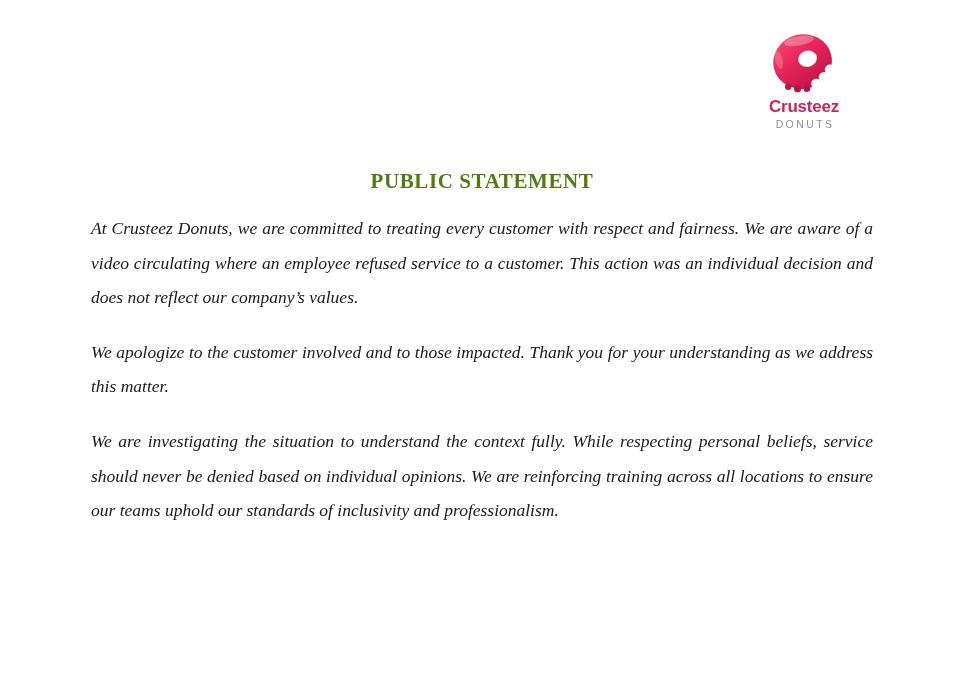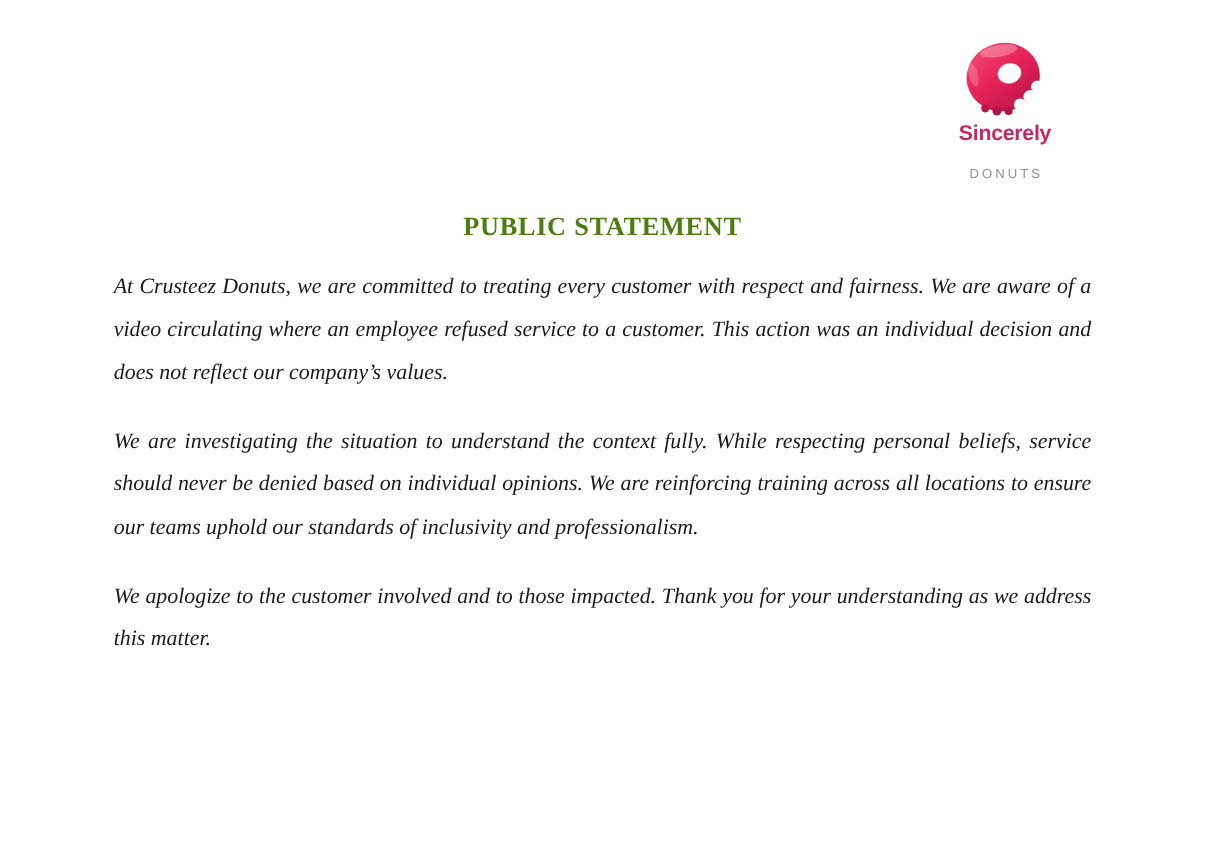--- a/index.html
+++ b/index.html
@@ -35,21 +35,21 @@
     font-size: 17px;
     letter-spacing: -0.2px;
     line-height: 1.05;
     margin-top: 2px;
   }
   .brand-sub {
     font-family: "Liberation Sans", sans-serif;
     font-size: 10.5px;
     letter-spacing: 2.4px;
     line-height: 1.15;
-    margin-top: 17px;
+    margin-top: 2px;
     text-indent: 2px;
   }
 
   
   .title {
     position: absolute;
     top: 155px;
     left: 91px;
     width: 782px;
     text-align: center;
@@ -106,26 +106,26 @@
 
       <circle cx="86" cy="55" r="7" fill="#ffffff"></circle>
       <circle cx="78" cy="66" r="7.5" fill="#ffffff"></circle>
       <circle cx="67" cy="75" r="7" fill="#ffffff"></circle>
 
       <ellipse cx="43" cy="15" rx="21" ry="6.5" transform="rotate(-10 43 15)" fill="#ffffff" opacity="0.28"></ellipse>
       <ellipse cx="15" cy="42" rx="5" ry="13" transform="rotate(-14 15 42)" fill="#ffffff" opacity="0.2"></ellipse>
 
       <ellipse cx="55" cy="40" rx="13.5" ry="11.5" transform="rotate(-14 55 40)" fill="#ffffff" stroke="#c01a50" stroke-width="1.6" stroke-opacity="0.35"></ellipse>
     </svg>
-    <div class="brand" style="color:#c9265f">Sincerely</div>
+    <div class="brand" style="color:#c9265f">Crusteez</div>
     <div class="brand-sub" style="color:#8f909a">DONUTS</div>
   </div>
 
   <h1 class="title">PUBLIC STATEMENT</h1>
 
   <div class="statement">
     <p>At Crusteez Donuts, we are committed to treating every customer with respect and fairness. We are aware of a video circulating where an employee refused service to a customer. This action was an individual decision and does not reflect our company’s values.</p>
+    <p>We apologize to the customer involved and to those impacted. Thank you for your understanding as we address this matter.</p>
     <p>We are investigating the situation to understand the context fully. While respecting personal beliefs, service should never be denied based on individual opinions. We are reinforcing training across all locations to ensure our teams uphold our standards of inclusivity and professionalism.</p>
-    <p>We apologize to the customer involved and to those impacted. Thank you for your understanding as we address this matter.</p>
   </div>
 
 
 </div>
 
 </body></html>

